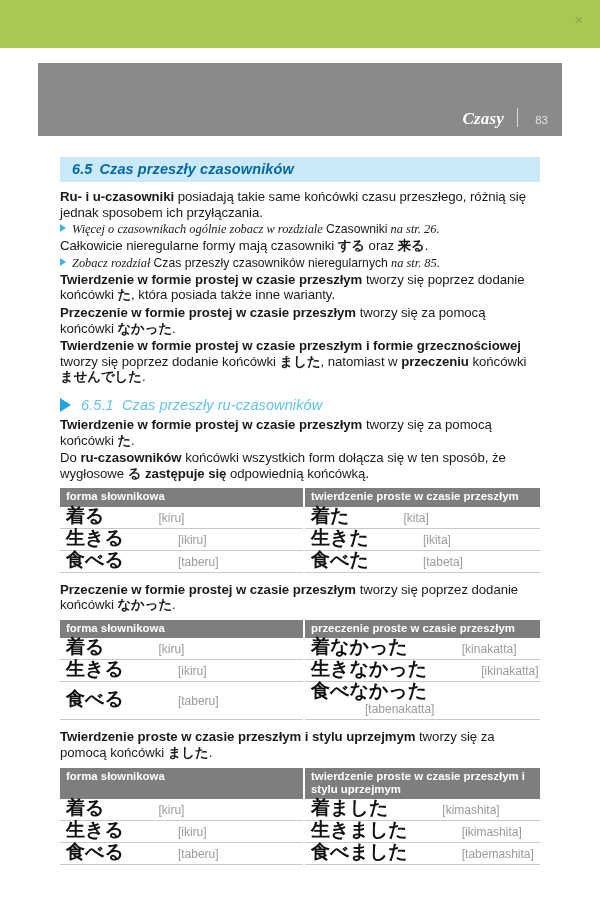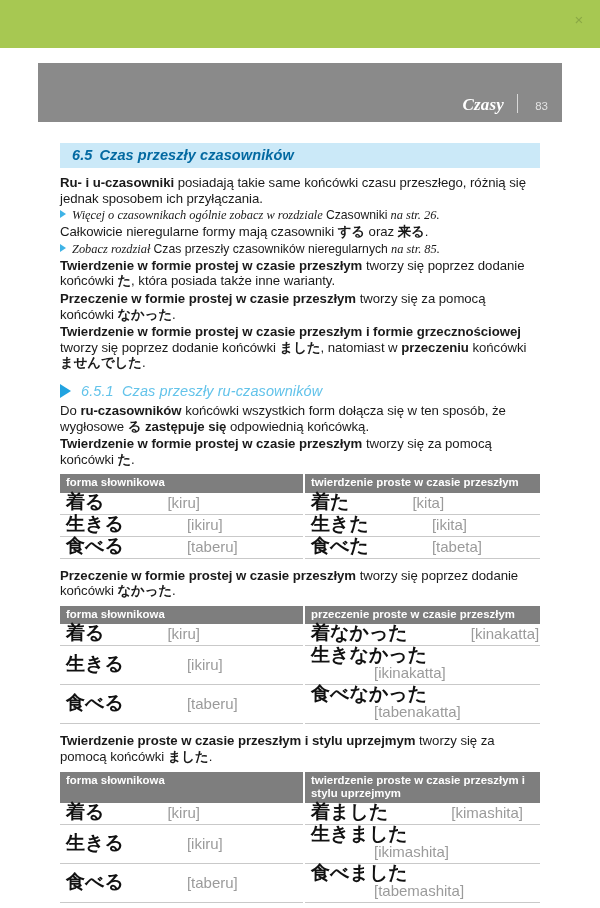--- a/index.html
+++ b/index.html
@@ -48,21 +48,21 @@
   }
 
   
   .page {
     padding: 15px 38px 0 38px;
     box-sizing: border-box;
   }
 
   
   .chapter-banner {
-    height: 59px;
+    height: 73px;
     background: #8a8a8a;
     display: flex;
     align-items: flex-end;
     justify-content: flex-end;
     box-sizing: border-box;
     padding: 0 14px 7px 0;
   }
   .chapter-name {
     font-family: "Liberation Serif", serif;
     font-style: italic;
@@ -203,22 +203,22 @@
   table.conj tr:last-child td { border-bottom: 1px solid #c9c9c9; }
   col.c1 { width: 244px; }
   col.c2 { width: 236px; }
   .kana {
     font-size: 19px;
     font-weight: bold;
     color: #111111;
   }
   .romaji {
     color: #9b9b9b;
-    font-size: 15px;
-    margin-left: 19px;
+    font-size: 12px;
+    margin-left: 10px;
     padding-left: 44px;
   }
 </style>
 </head>
 <body>
 
 <div class="appbar">
   <div class="close-btn">×</div>
 </div>
 
@@ -254,23 +254,23 @@
 
     <p class="body"><b>Przeczenie w formie prostej w czasie przeszłym</b><span> tworzy się za pomocą końcówki </span><span class="jp">なかった</span><span>.</span></p>
 
     <p class="body"><b>Twierdzenie w formie prostej w czasie przeszłym i formie grzecznościowej</b><span> tworzy się poprzez dodanie końcówki </span><span class="jp">ました</span><span>, natomiast w </span><b>przeczeniu</b><span> końcówki </span><span class="jp">ませんでした</span><span>.</span></p>
 
     <div class="subsec-head">
       <span class="tri"></span>
       <span class="txt"><span>6.5.1</span>&nbsp;&nbsp;<span>Czas przeszły ru-czasowników</span></span>
     </div>
 
+    <p class="body"><b>Twierdzenie w formie prostej w czasie przeszłym</b><span> tworzy się za pomocą końcówki </span><span class="jp">た</span><span>.</span></p>
+
     <p class="body"><span>Do </span><b>ru-czasowników</b><span> końcówki wszystkich form dołącza się w ten sposób, że wygłosowe </span><span class="jp">る</span> <b>zastępuje się</b><span> odpowiednią końcówką.</span></p>
-
-    <p class="body"><b>Twierdzenie w formie prostej w czasie przeszłym</b><span> tworzy się za pomocą końcówki </span><span class="jp">た</span><span>.</span></p>
 
     <table class="conj">
       <colgroup>
           <col class="c1">
           <col class="c2">
         </colgroup>
       <thead>
         <tr>
           <th>forma słownikowa</th>
           <th>twierdzenie proste w czasie przeszłym</th>

